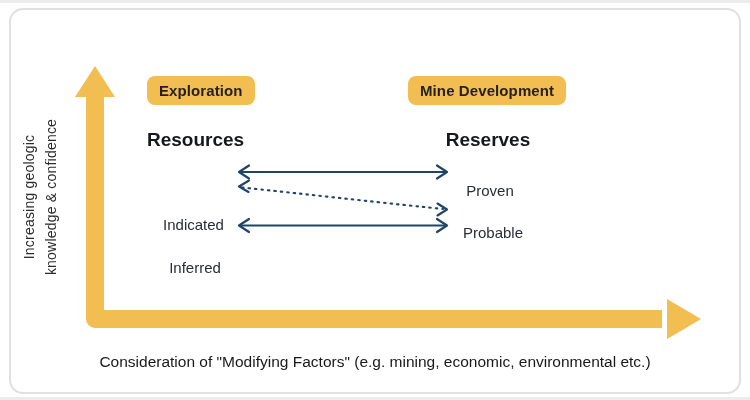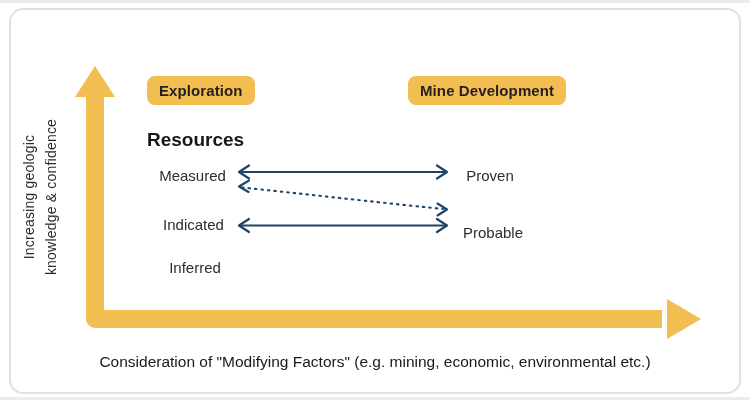--- a/index.html
+++ b/index.html
@@ -26,21 +26,21 @@
     letter-spacing:.1px;}
   .badge.exploration{left:147px;top:76px;}
   .badge.mine-dev{left:408px;top:76px;}
   .col-header{position:absolute;font-size:19px;font-weight:700;color:#16181D;text-align:center;}
   .col-header.resources{left:147px;top:129px;width:85px;}
   .col-header.reserves{left:443px;top:129px;width:90px;}
   .item{position:absolute;font-size:15px;color:#2A2D33;text-align:center;}
   .item.measured{left:150px;top:167px;width:85px;}
   .item.indicated{left:151px;top:216px;width:85px;}
   .item.inferred{left:155px;top:259px;width:80px;}
-  .item.proven{left:456px;top:167px;width:68px;}
+  .item.proven{left:456px;top:182px;width:68px;}
   .item.probable{left:452px;top:224px;width:82px;}
   .caption{position:absolute;left:0;top:353px;width:750px;text-align:center;
     font-size:15.5px;color:#191919;}
 </style>
 </head>
 <body>
 
 <div class="stage">
   <div class="edge-strip top"></div>
   <div class="edge-strip bottom"></div>
@@ -76,22 +76,22 @@
 
   <div class="yaxis-label">
     <div>Increasing geologic</div>
     <div>knowledge &amp; confidence</div>
   </div>
 
   <span class="badge exploration">Exploration</span>
   <span class="badge mine-dev">Mine Development</span>
 
   <div class="col-header resources">Resources</div>
+  <div class="col-header reserves">Reserves</div>
 
-  <div class="item measured">Measured</div>
   <div class="item indicated">Indicated</div>
   <div class="item inferred">Inferred</div>
 
   <div class="item proven">Proven</div>
   <div class="item probable">Probable</div>
 
   <div class="caption">Consideration of "Modifying Factors" (e.g. mining, economic, environmental etc.)</div>
 </div>
 
 </body></html>

